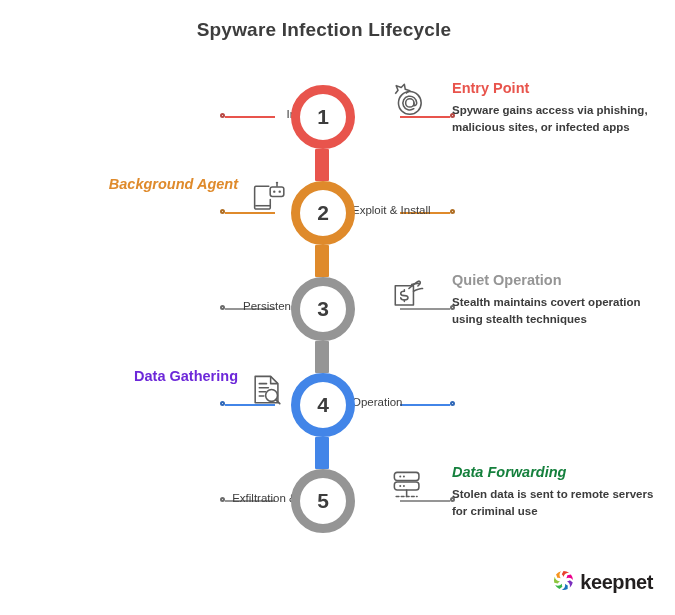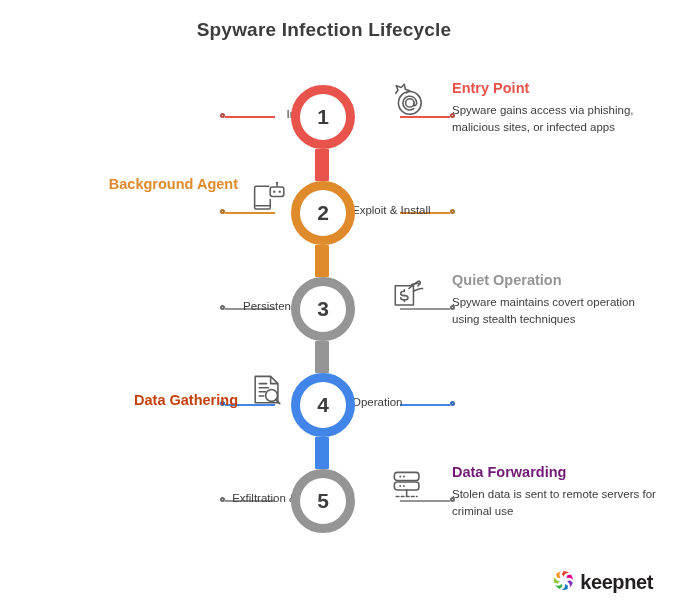--- a/index.html
+++ b/index.html
@@ -56,21 +56,21 @@
   .plain.l{right:322px;text-align:right;}
   .plain.r{left:352px;text-align:right;}
 
   
   .rich{position:absolute;}
   .rich.r{left:388px;top:-36px;width:270px;display:flex;gap:24px;align-items:flex-start;}
   .rich.l{right:388px;top:-36px;width:270px;display:flex;gap:9px;align-items:flex-start;
           flex-direction:row-reverse;text-align:right;justify-content:flex-start;}
   .rich .txt{flex:1;}
   .rich h3{margin:0 0 5px 0;font-size:14.5px;font-weight:bold;line-height:1.1;}
-  .rich p{margin:0;font-size:11.5px;line-height:1.45;color:#3c3c3c;}
+  .rich p{margin:0;font-size:11.5px;line-height:1.45;color:#3c3c3c;font-weight:bold;}
   .rich .ic{flex:0 0 auto;width:40px;height:42px;}
   .rich.l .ic{margin-top:0px;}
 
   .logo{
     position:absolute;right:22px;bottom:18px;
     display:flex;align-items:center;gap:4px;
   }
   .logo .word{font-size:20px;font-weight:bold;color:#221f1f;letter-spacing:-.4px;}
 </style>
 </head>
@@ -135,21 +135,21 @@
           <path d="M24 9 h-14 a1.6 1.6 0 0 0 -1.6 1.6 v22 a1.6 1.6 0 0 0 1.6 1.6 h14 a1.6 1.6 0 0 0 1.6 -1.6 v-9" stroke-linecap="round"></path>
           <path d="M9 30.5 h17"></path>
           <path d="M33 6.5 v3.2"></path>
           <circle cx="33" cy="5.3" r="1.3" fill="#5c5c5c" stroke="none"></circle>
           <rect x="25.5" y="9.8" width="15" height="10.5" rx="2.4"></rect>
           <circle cx="30" cy="15" r="1.3" fill="#5c5c5c" stroke="none"></circle>
           <circle cx="36" cy="15" r="1.3" fill="#5c5c5c" stroke="none"></circle>
         </svg>
       </div>
       <div class="txt">
-        <h3 style="color:#df8a2b;">Background Agent</h3>
+        <h3 style="color:#df8a2b;font-style:italic;">Background Agent</h3>
       </div>
     </div>
   </div>
 
   <div class="step" style="top:309px;">
     <div class="lead left" style="width:50px;background:#959595;">
       <span class="dot" style="border-color:#6b6b6b;"></span>
     </div>
     <div class="plain l">Persistence &amp; Stealth</div>
 
@@ -166,21 +166,21 @@
         <svg viewBox="0 0 44 44" width="40" height="42" fill="none" stroke="#5c5c5c" stroke-width="1.7">
           <path d="M8 13 h20 v21 h-20 z" stroke-linejoin="round"></path>
           <path d="M18 19 q-4 0 -4 2.4 t4 2.4 t4 2.4 t-4 2.4 q-4 0 -4 -2.4" stroke-linecap="round"></path>
           <path d="M18 17.3 v1.7 M18 28.6 v1.7" stroke-linecap="round"></path>
           <path d="M23 16 q5.5 -5 9.5 -7.5 q2.5 -1.5 3 .5 q.4 1.7 -2.6 4.2" stroke-linejoin="round" stroke-linecap="round"></path>
           <path d="M26 11.5 q5 -1.5 8.5 -1 M28 19 q7 -3.5 10 -3" stroke-linecap="round"></path>
         </svg>
       </div>
       <div class="txt">
         <h3 style="color:#959595;">Quiet Operation</h3>
-        <p>Spyware maintains covert operation using stealth techniques</p>
+        <p>Stealth maintains covert operation using stealth techniques</p>
       </div>
     </div>
   </div>
 
   <div class="step" style="top:405px;">
     <div class="lead left" style="width:50px;background:#4285e8;">
       <span class="dot" style="border-color:#3068b8;"></span>
     </div>
 
     <div class="node" style="border-color:#4285e8;">
@@ -196,21 +196,21 @@
       <div class="ic">
         <svg viewBox="0 0 44 44" width="40" height="42" fill="none" stroke="#5c5c5c" stroke-width="1.7">
           <path d="M9 7 h17 l8 8 v21 h-25 z" stroke-linejoin="round"></path>
           <path d="M26 7 v8 h8" stroke-linejoin="round"></path>
           <path d="M13.5 15 h8 M13.5 19.5 h10 M13.5 24 h7 M13.5 28.5 h5" stroke-linecap="round"></path>
           <circle cx="27" cy="28" r="6.5" fill="#ffffff"></circle>
           <path d="M31.8 32.8 L36 37" stroke-linecap="round" stroke-width="2"></path>
         </svg>
       </div>
       <div class="txt">
-        <h3 style="color:#c2410c;margin-top:24px;">Data Gathering</h3>
+        <h3 style="color:#6d28d9;">Data Gathering</h3>
       </div>
     </div>
   </div>
 
   <div class="step" style="top:501px;">
     <div class="lead left" style="width:50px;background:#959595;">
       <span class="dot" style="border-color:#6b6b6b;"></span>
     </div>
     <div class="plain l">Exfiltration &amp; Command</div>
 
@@ -229,21 +229,21 @@
           <rect x="7" y="17.5" width="27" height="9" rx="3"></rect>
           <circle cx="13.5" cy="11.5" r="1.1" fill="#5c5c5c" stroke="none"></circle>
           <circle cx="17.5" cy="11.5" r="1.1" fill="#5c5c5c" stroke="none"></circle>
           <circle cx="13.5" cy="22" r="1.1" fill="#5c5c5c" stroke="none"></circle>
           <circle cx="17.5" cy="22" r="1.1" fill="#5c5c5c" stroke="none"></circle>
           <path d="M20.5 26.5 v7" stroke-linecap="round"></path>
           <path d="M9 33.5 h23" stroke-linecap="round" stroke-dasharray="3 2.6"></path>
         </svg>
       </div>
       <div class="txt">
-        <h3 style="color:#701a75;">Data Forwarding</h3>
+        <h3 style="color:#15803d;font-style:italic;">Data Forwarding</h3>
         <p>Stolen data is sent to remote servers for criminal use</p>
       </div>
     </div>
   </div>
 
   <div class="logo">
     <span>
       <svg width="25" height="25" viewBox="0 0 50 50">
         <g transform="translate(25,25)">
           <g transform="rotate(0)">

